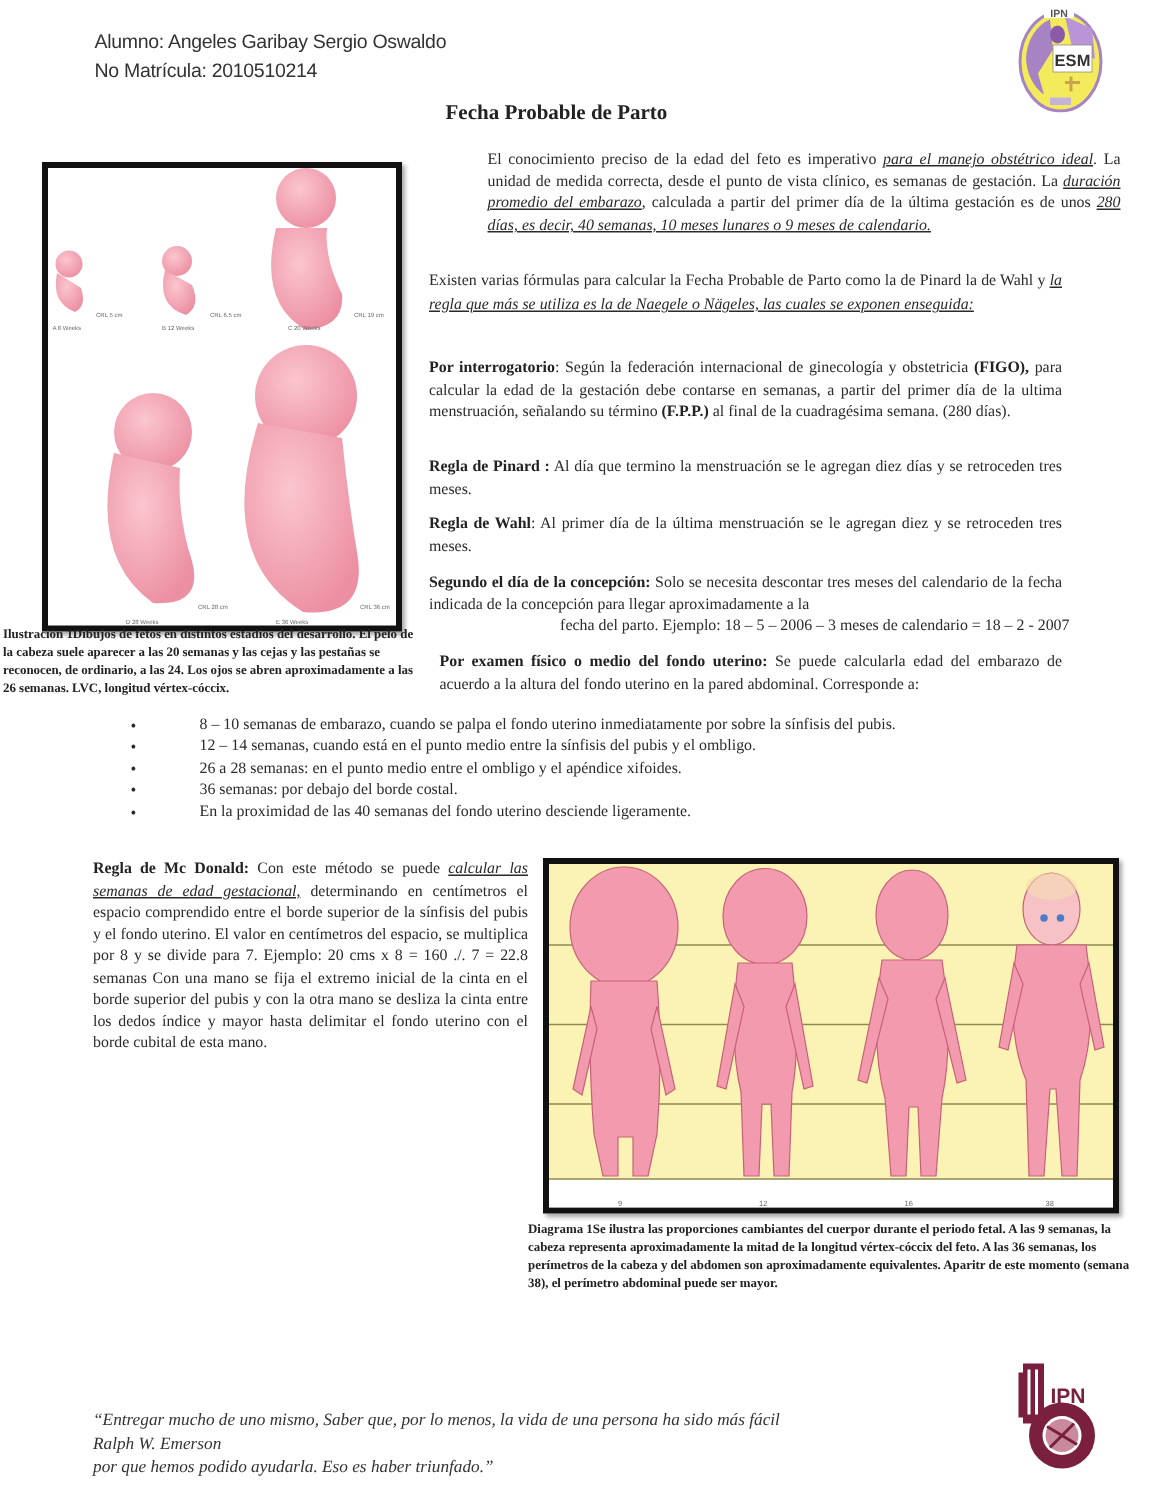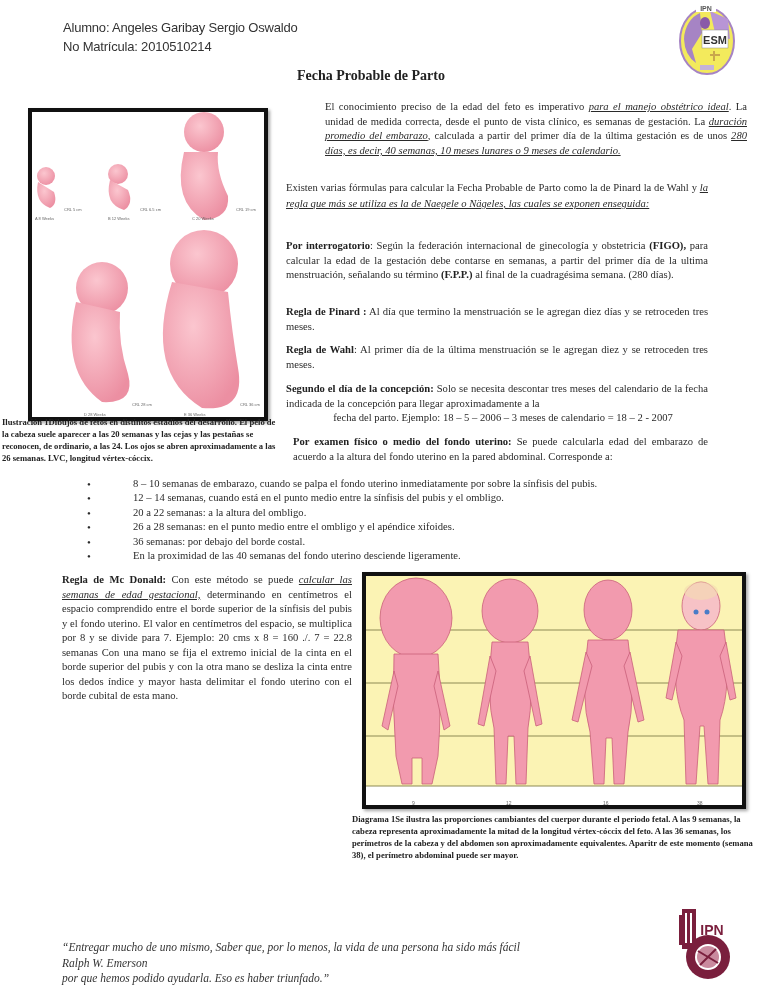--- a/index.html
+++ b/index.html
@@ -102,30 +102,29 @@
   <b>Regla de Pinard :</b><span> Al día que termino la menstruación se le agregan diez días y se retroceden tres meses.</span>
 </div>
 
 <div class="abs serif para" style="left:286px; top:343px; width:422px;">
   <b>Regla de Wahl</b><span>: Al primer día de la última menstruación se le agregan diez y se retroceden tres meses.</span>
 </div>
 
 <div class="abs serif para" style="left:286px; top:382px; width:422px;">
   <b>Segundo el día de la concepción:</b><span> Solo se necesita descontar tres meses del calendario de la fecha indicada de la concepción para llegar aproximadamente a la</span>
 </div>
-<div class="abs serif para" style="left:293px; top:411px; width:420px; text-align:center;">fecha del parto. Ejemplo: 18 – 5 – 2006 – 3 meses de calendario = 18 – 2 - 2007</div>
+<div class="abs serif para" style="left:293px; top:411px; width:420px; text-align:right;">fecha del parto. Ejemplo: 18 – 5 – 2006 – 3 meses de calendario = 18 – 2 - 2007</div>
 
 <div class="abs serif para" style="left:293px; top:435px; width:415px;">
   <b>Por examen físico o medio del fondo uterino:</b><span> Se puede calcularla edad del embarazo de acuerdo a la altura del fondo uterino en la pared abdominal. Corresponde a:</span>
 </div>
 
 <ul class="abs serif bullets" style="left:87px; top:477px; width:600px;">
   <li>8 – 10 semanas de embarazo, cuando se palpa el fondo uterino inmediatamente por sobre la sínfisis del pubis.</li>
   <li>12 – 14 semanas, cuando está en el punto medio entre la sínfisis del pubis y el ombligo.</li>
-  <li>20 a 22 semanas: a la altura del ombligo.</li>
   <li>26 a 28 semanas: en el punto medio entre el ombligo y el apéndice xifoides.</li>
   <li>36 semanas: por debajo del borde costal.</li>
   <li>En la proximidad de las 40 semanas del fondo uterino desciende ligeramente.</li>
 </ul>
 
 <div class="abs serif para" style="left:62px; top:573px; width:290px; line-height:14.5px;">
   <b>Regla de Mc Donald:</b><span> Con este método se puede </span><span class="u">calcular las semanas de edad gestacional,</span><span> determinando en centímetros el espacio comprendido entre el borde superior de la sínfisis del pubis y el fondo uterino. El valor en centímetros del espacio, se multiplica por 8 y se divide para 7. Ejemplo: 20 cms x 8 = 160 ./. 7 = 22.8 semanas Con una mano se fija el extremo inicial de la cinta en el borde superior del pubis y con la otra mano se desliza la cinta entre los dedos índice y mayor hasta delimitar el fondo uterino con el borde cubital de esta mano.</span>
 </div>
 
 <div class="abs frame" style="left:362px; top:572px; width:384px; height:237px;">

